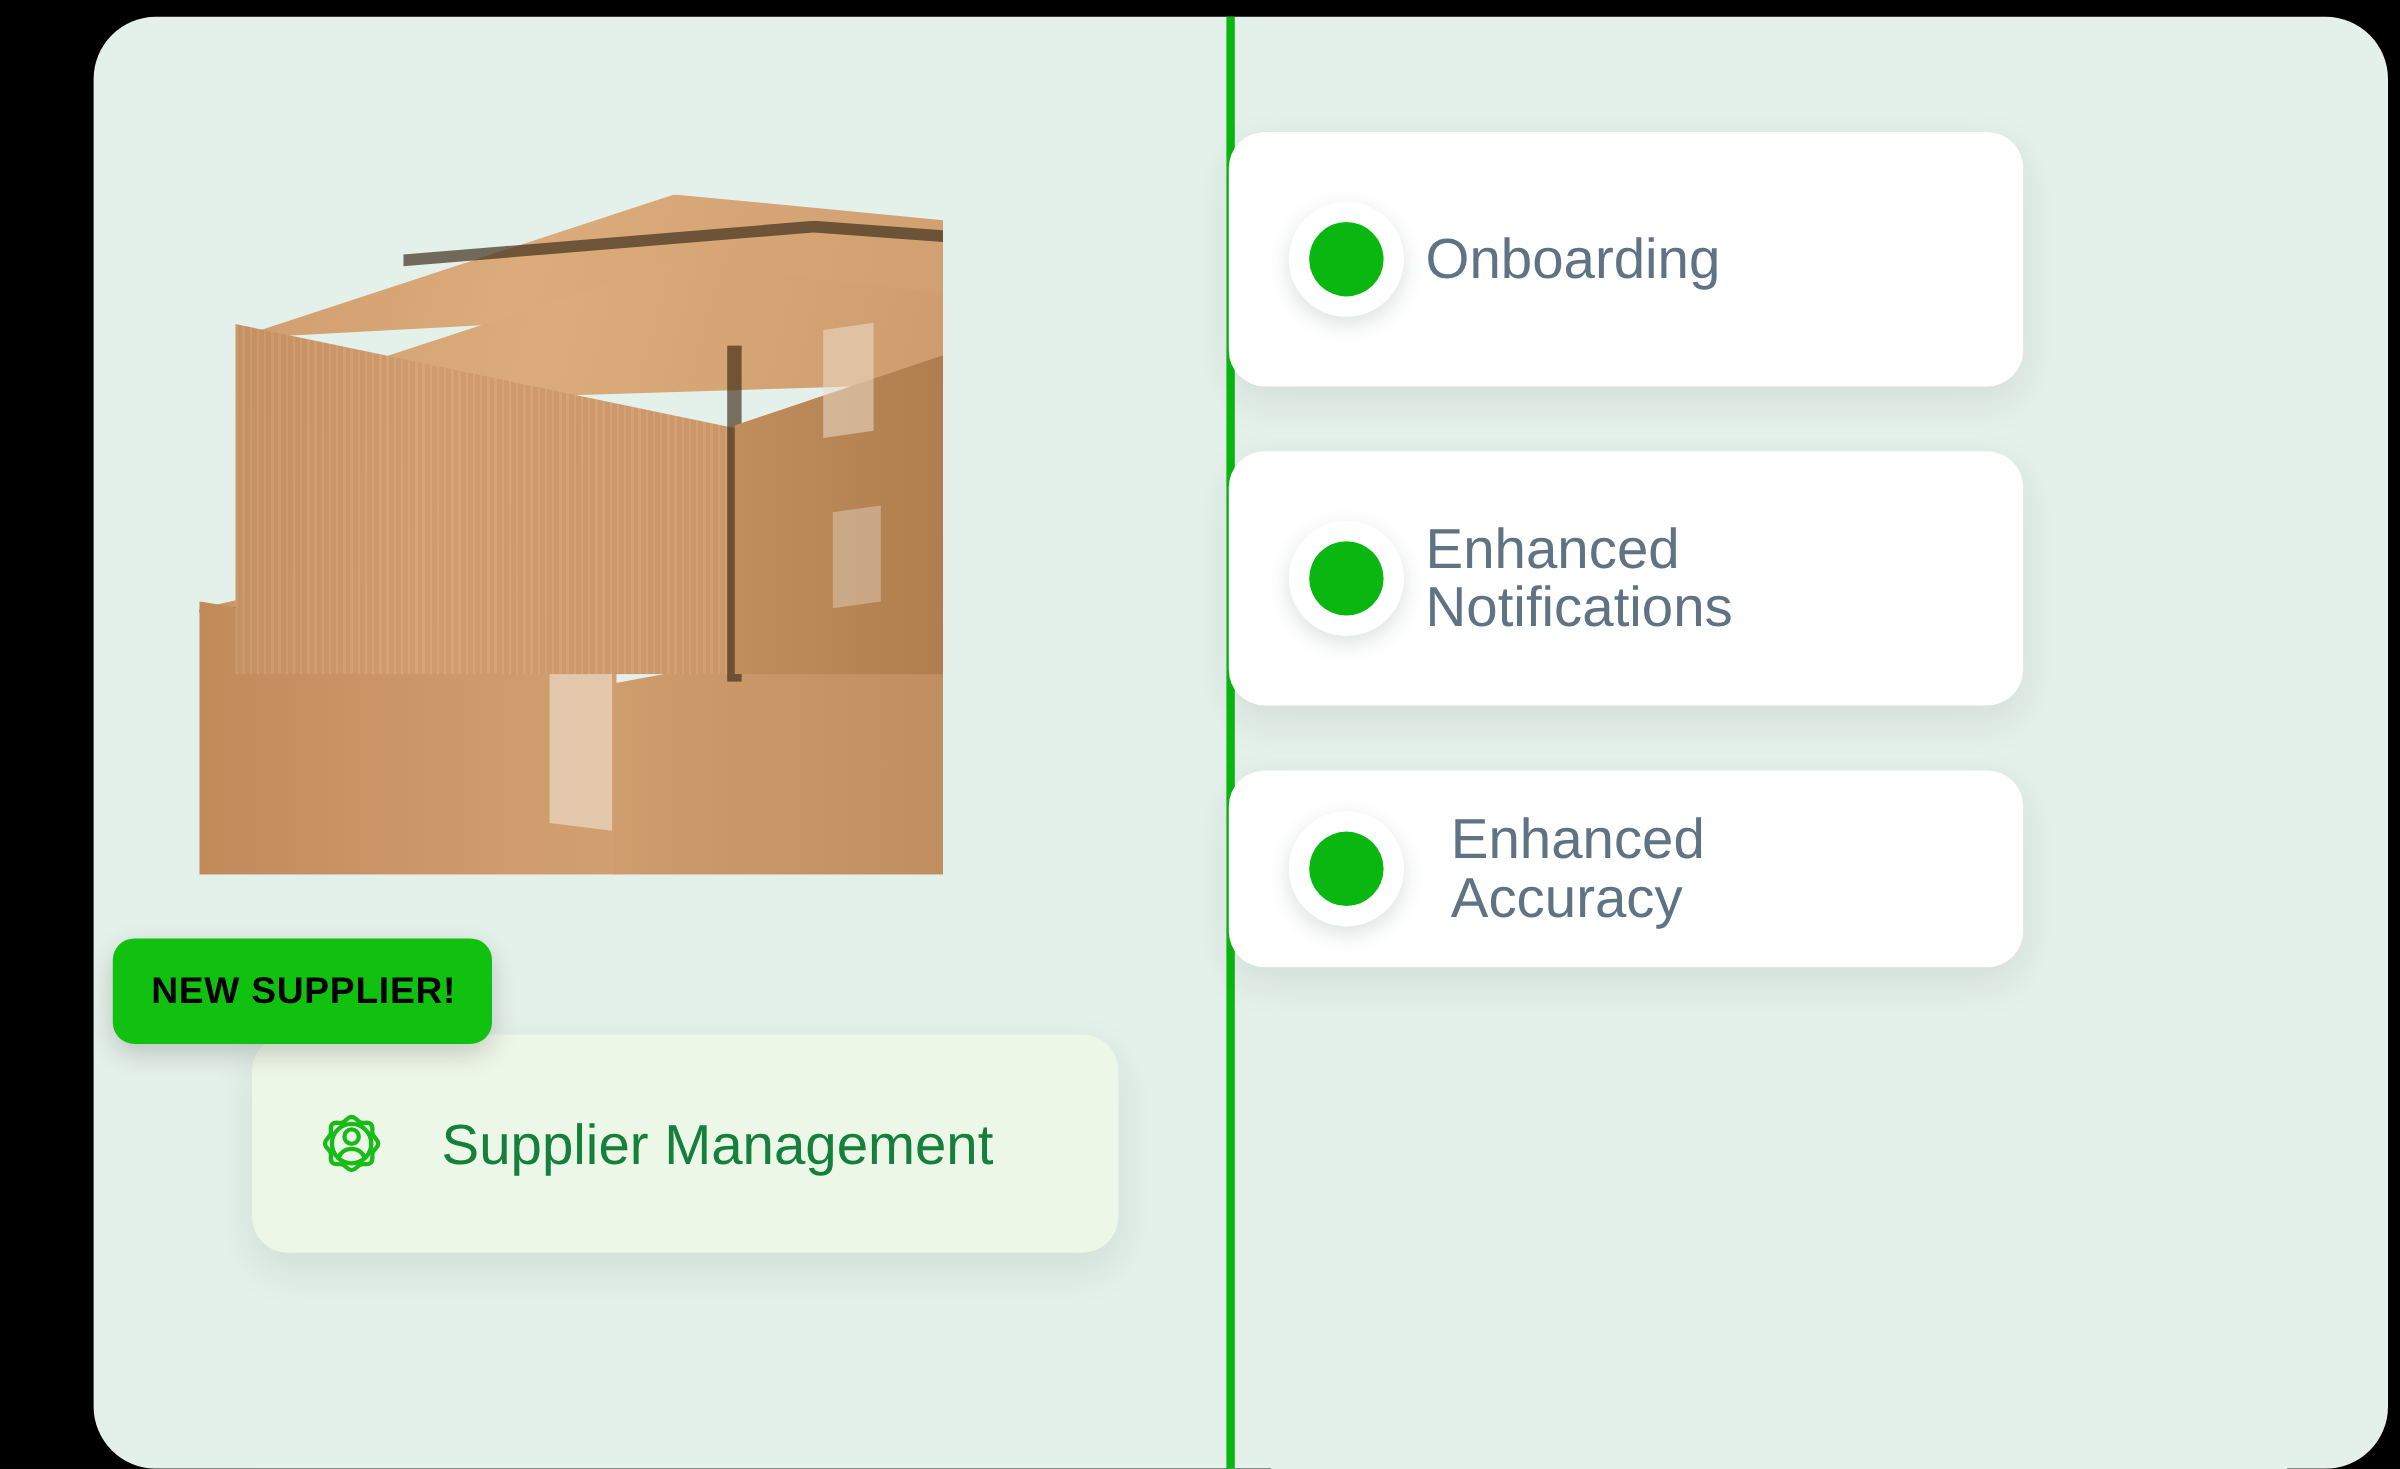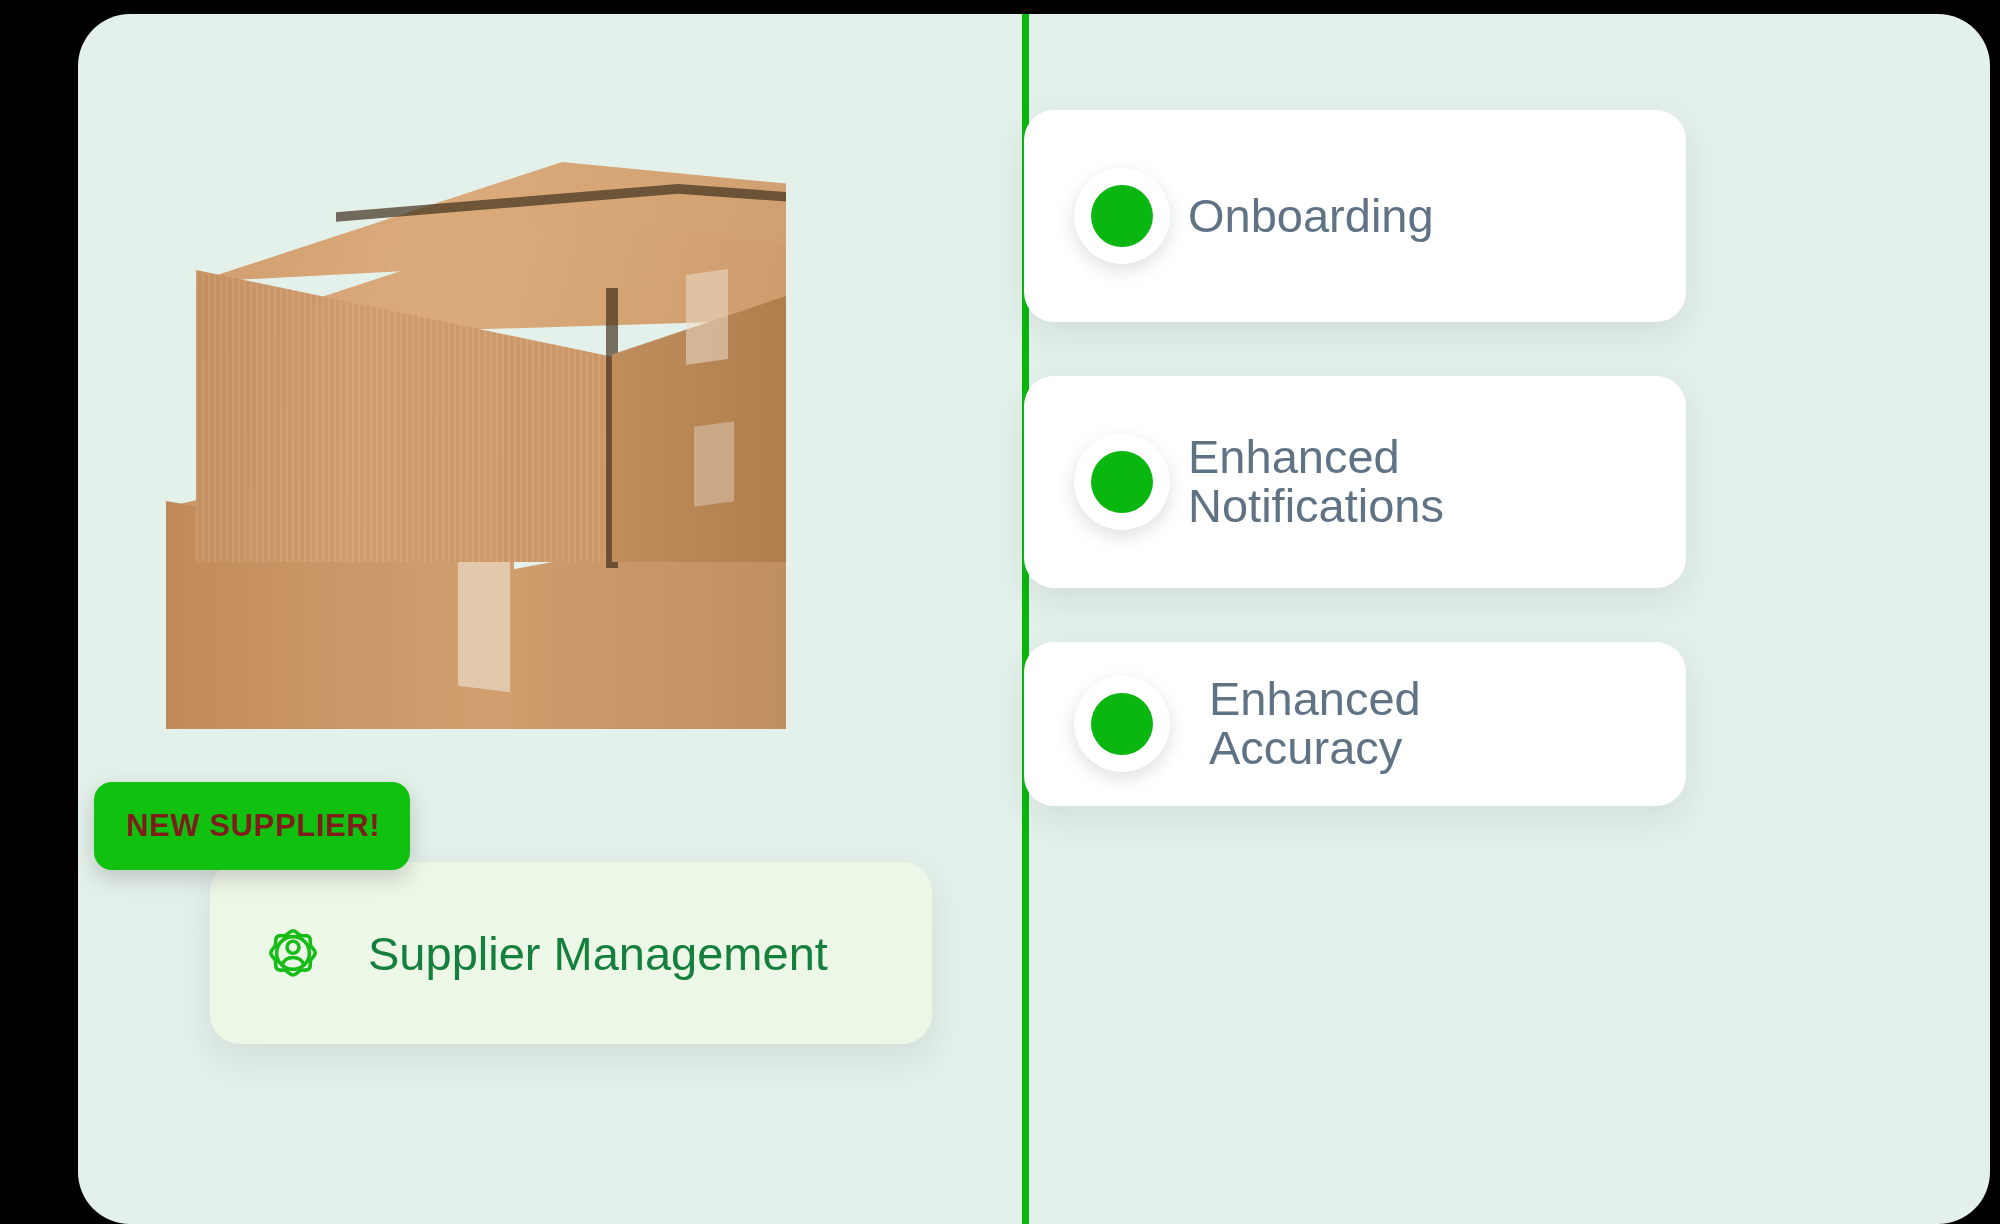--- a/index.html
+++ b/index.html
@@ -168,21 +168,21 @@
     height: 88px;
     padding: 0 30px 0 32px;
     display: flex;
     align-items: center;
     background: #10c20f;
     border-radius: 18px;
     box-shadow: 0 8px 22px rgba(0,0,0,.18);
     z-index: 6;
   }
   .badge-text {
-    color: #7f1d1d;
+    color: #000000;
     font-size: 31px;
     font-weight: 700;
     letter-spacing: .6px;
     white-space: nowrap;
   }
 
   
   .supplier-card {
     position: absolute;
     left: 132px;

